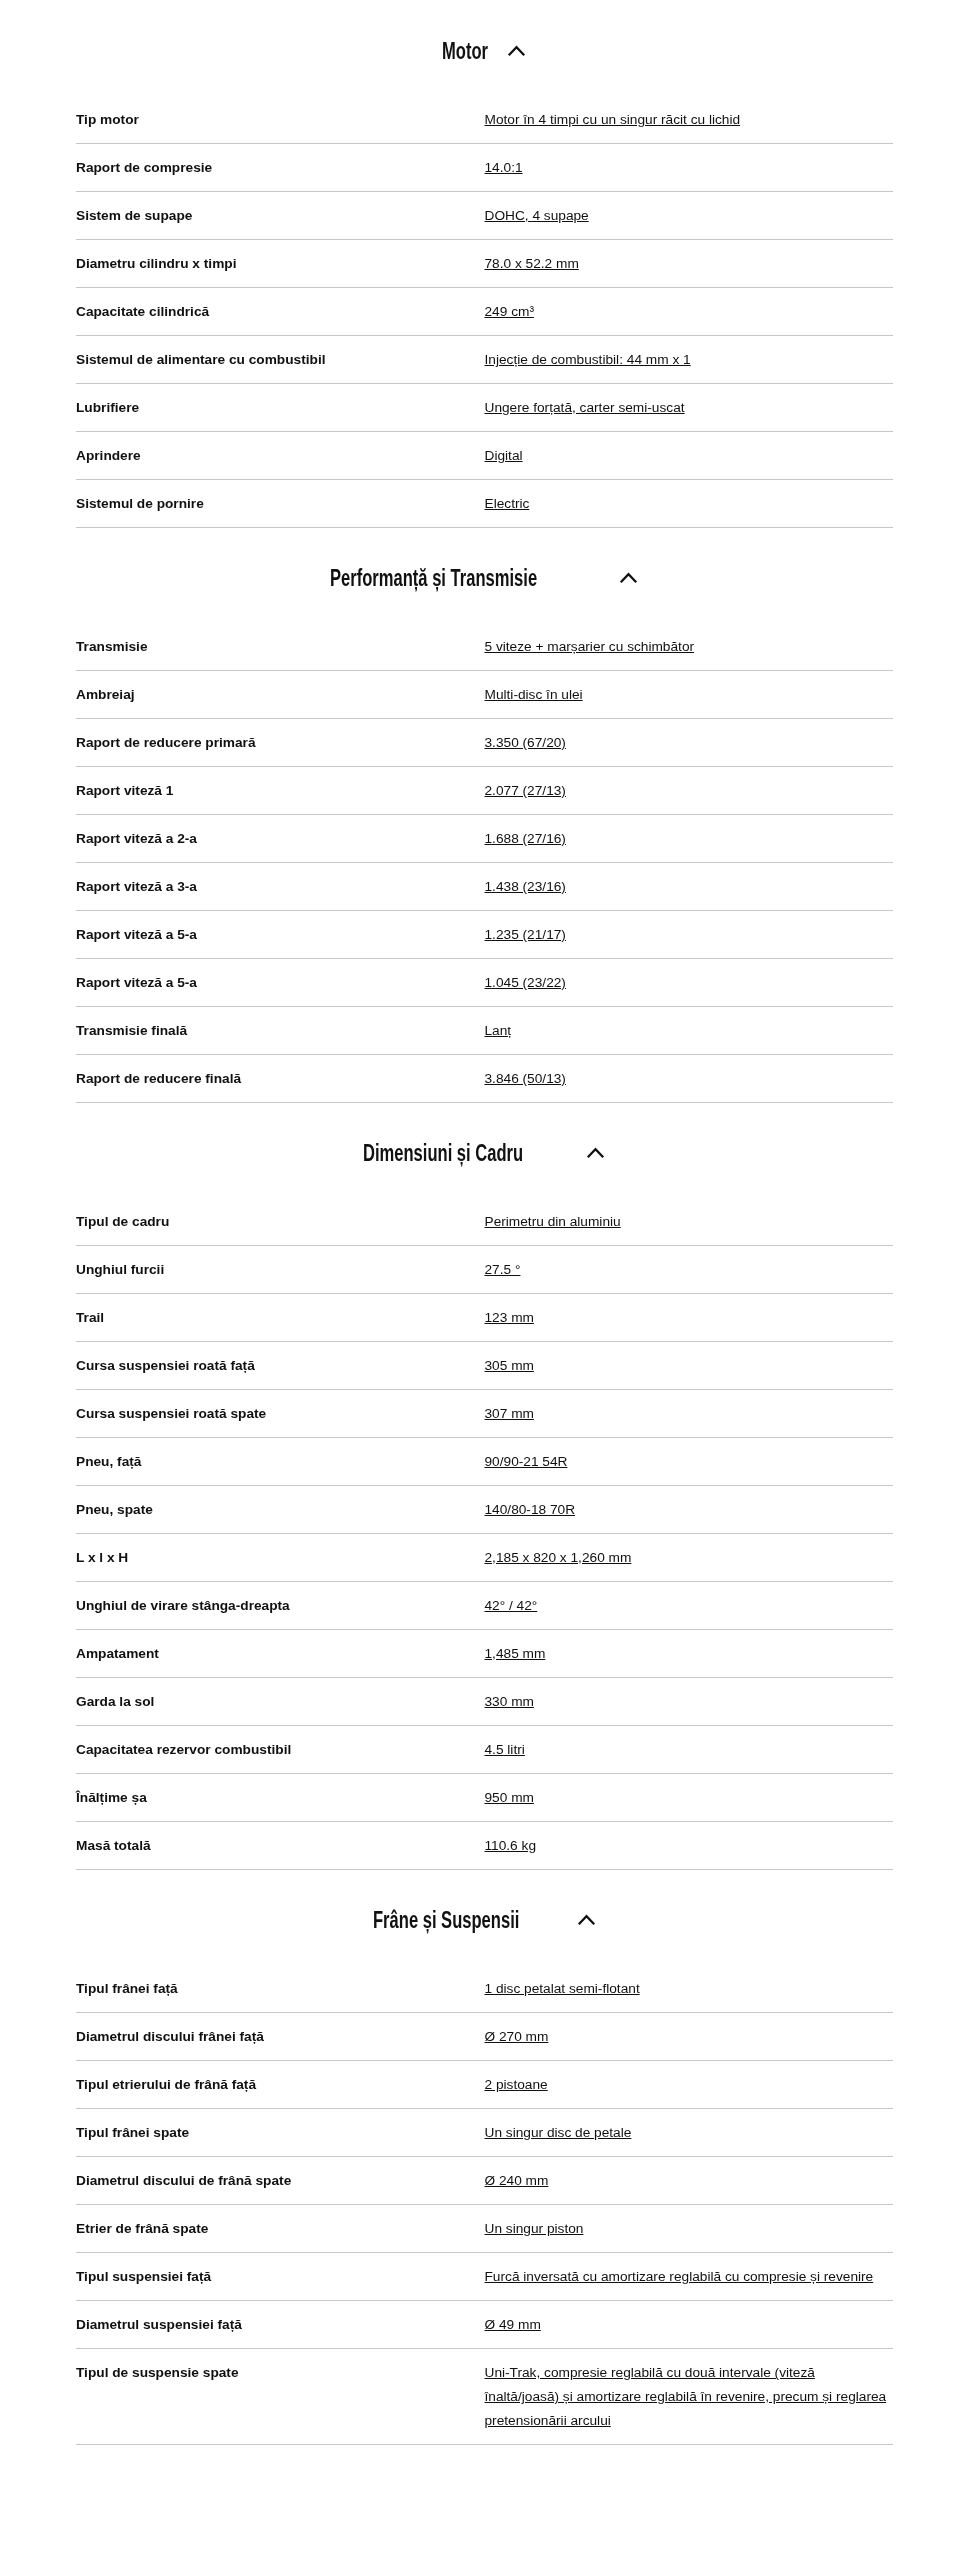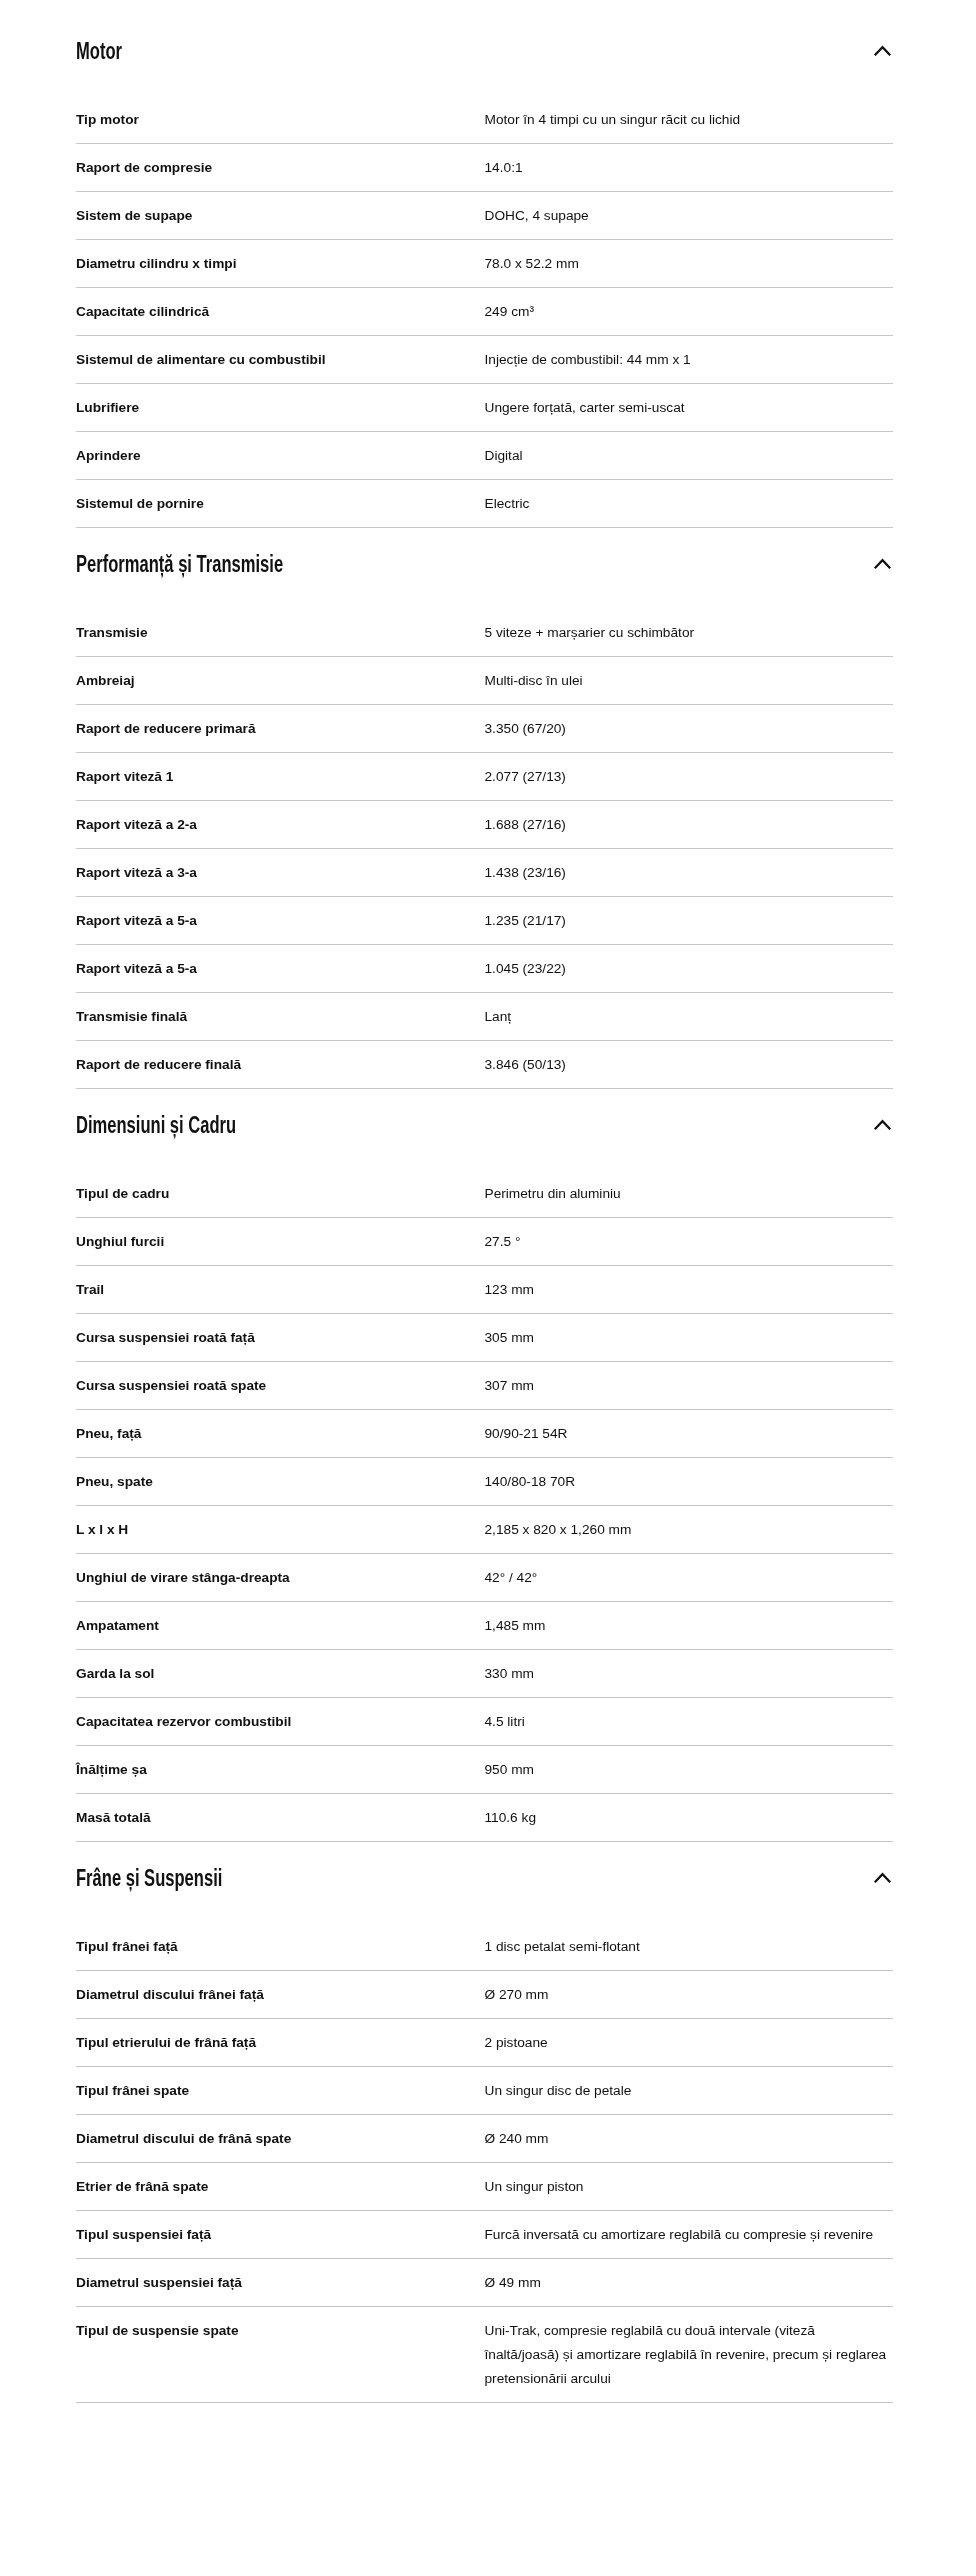--- a/index.html
+++ b/index.html
@@ -12,26 +12,26 @@
     min-height: 2576px;
     color: #111111;
     font-family: "Liberation Sans", sans-serif;
     -webkit-font-smoothing: antialiased;
   }
   .container {
     box-sizing: border-box;
     padding: 39px 83px 34px 76px; 
   }
   .spec-section + .spec-section {
-    margin-top: 24px;
+    margin-top: 38px;
   }
   .section-header {
     display: flex;
     align-items: center;
-    justify-content: space-between;
+    justify-content: center;
     line-height: 24px;
     margin-bottom: 33px;
     cursor: pointer;
   }
   .section-title {
     margin: 0;
     font-size: 23px;
     font-weight: 700;
     white-space: nowrap;
     letter-spacing: 0;
@@ -57,20 +57,21 @@
   }
   .spec-label {
     box-sizing: border-box;
     width: 50%;
     padding-right: 20.6px;
     font-weight: 700;
   }
   .spec-value {
     box-sizing: border-box;
     width: 50%;
+    text-decoration: underline;
   }
 </style>
 </head>
 <body>
 
 <main class="container">
   <section class="spec-section">
     <div class="section-header">
       <h2 class="section-title">Motor</h2>
       <span class="chevron">

